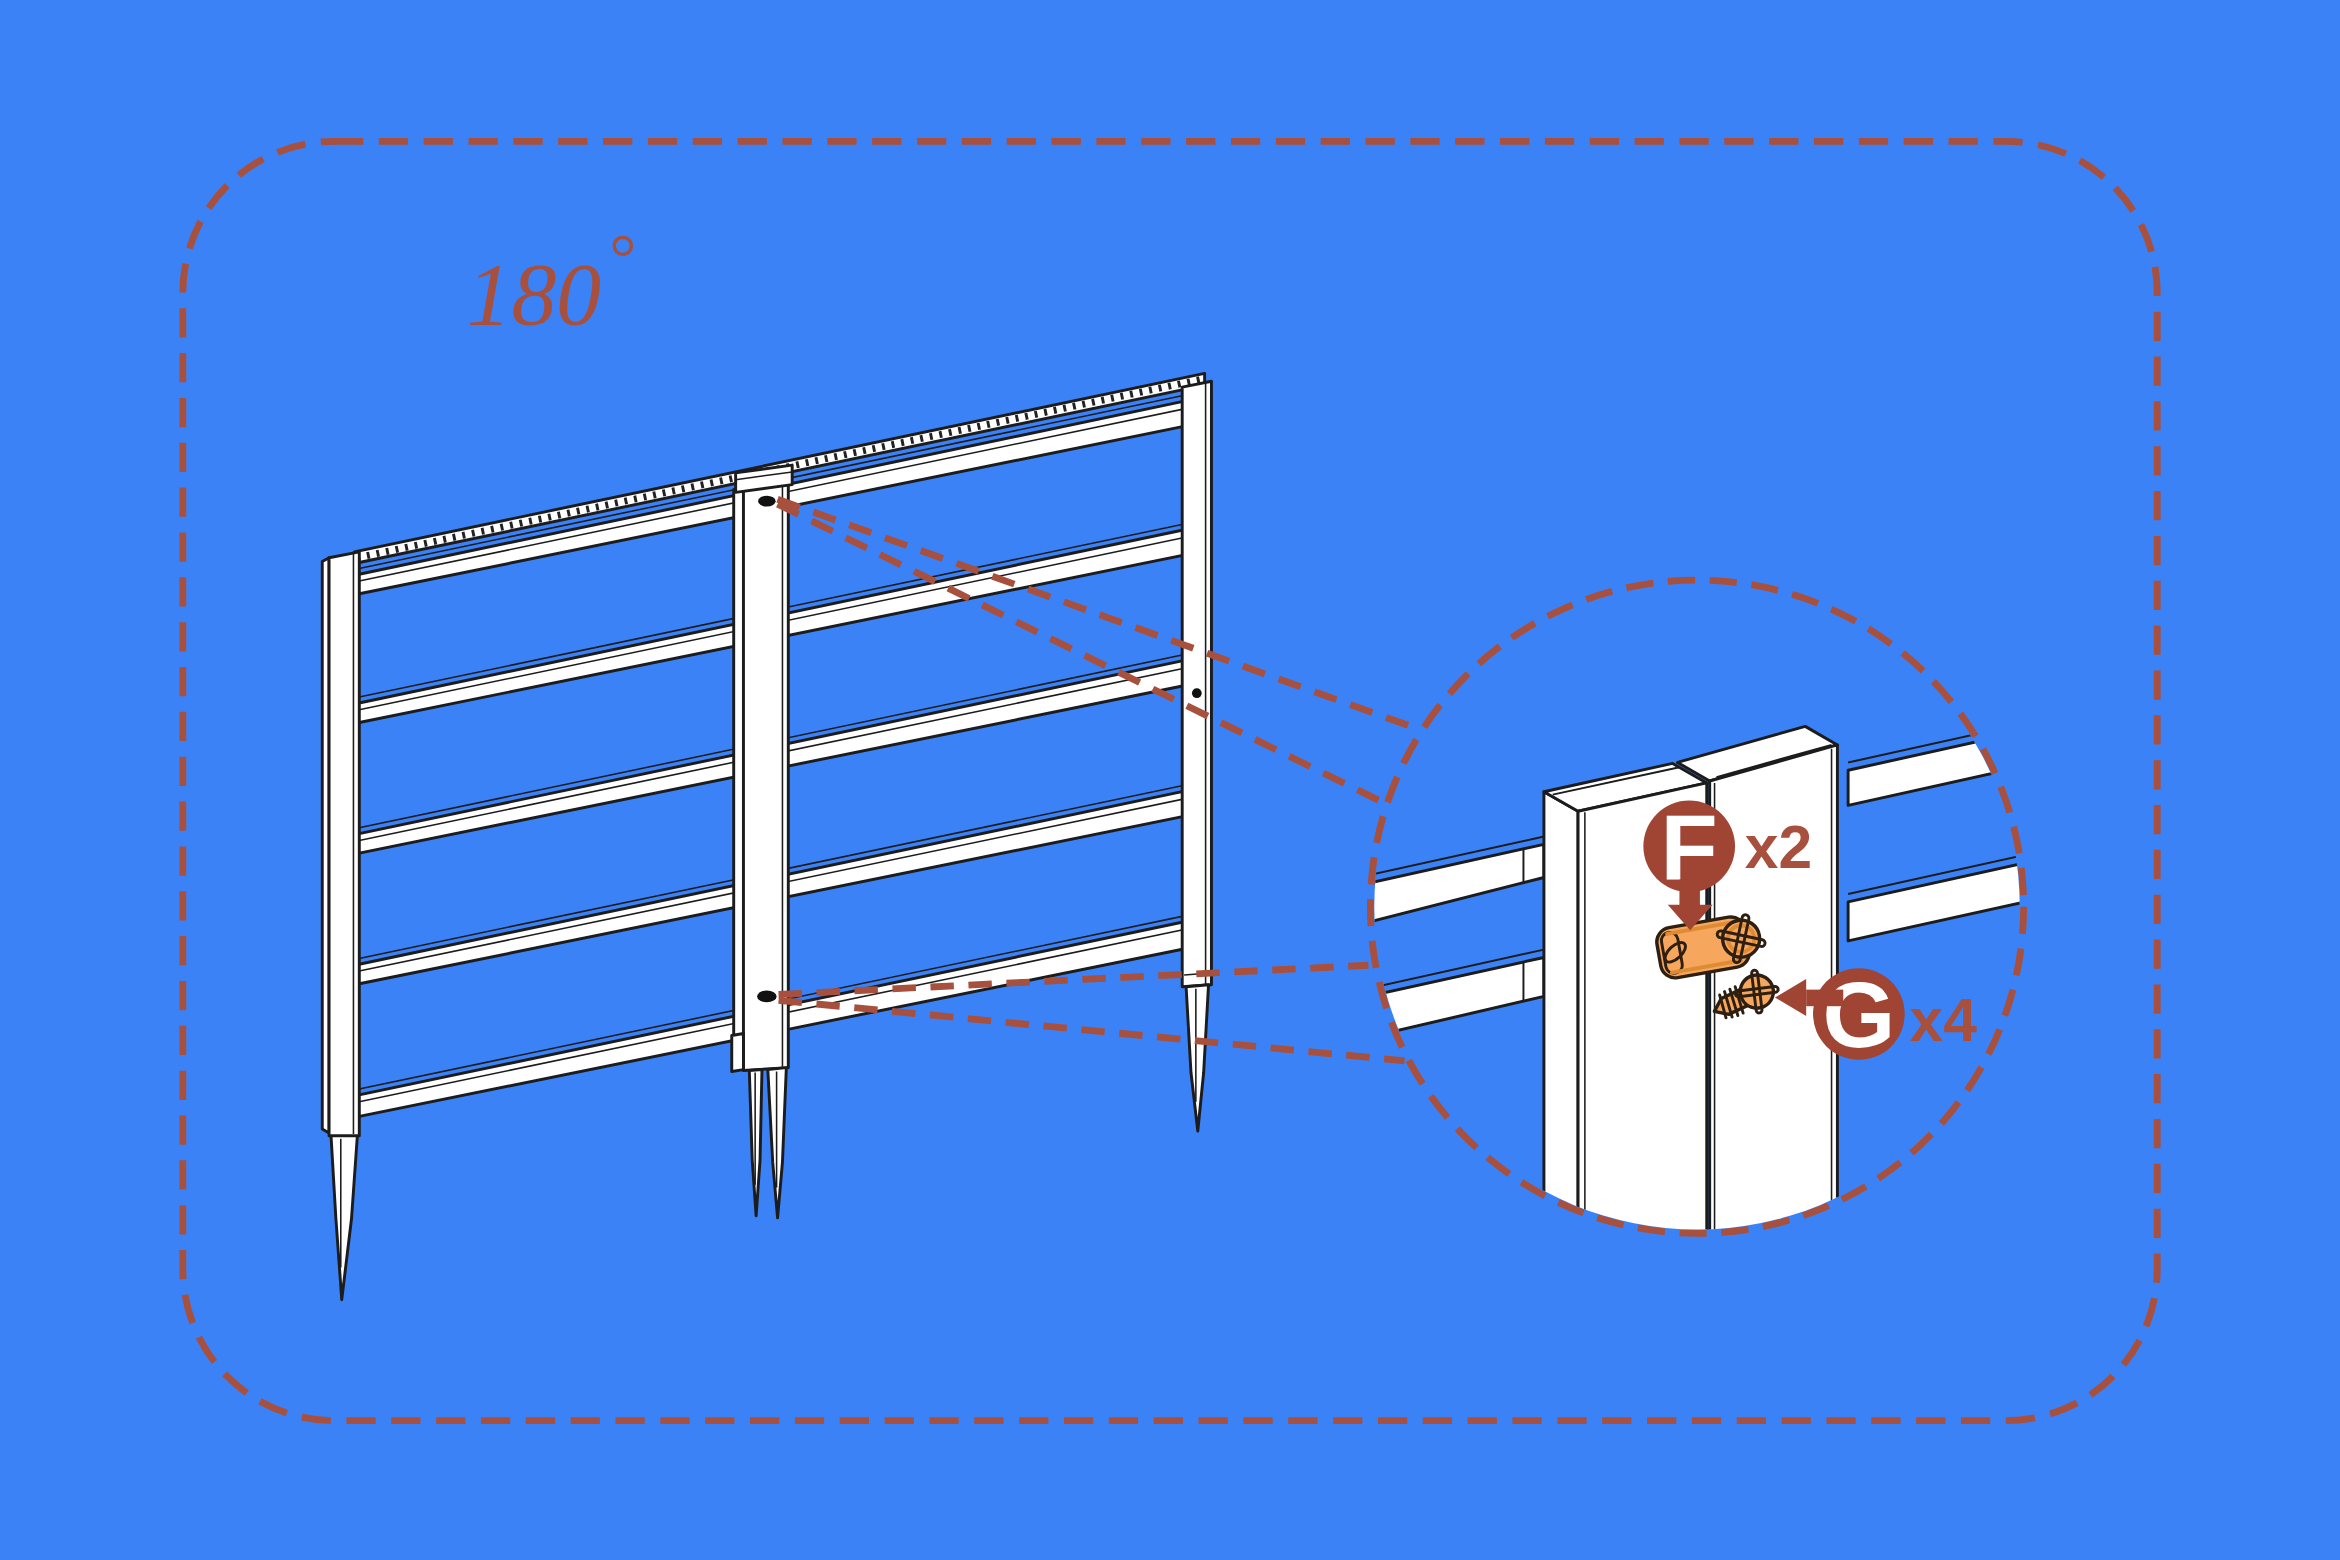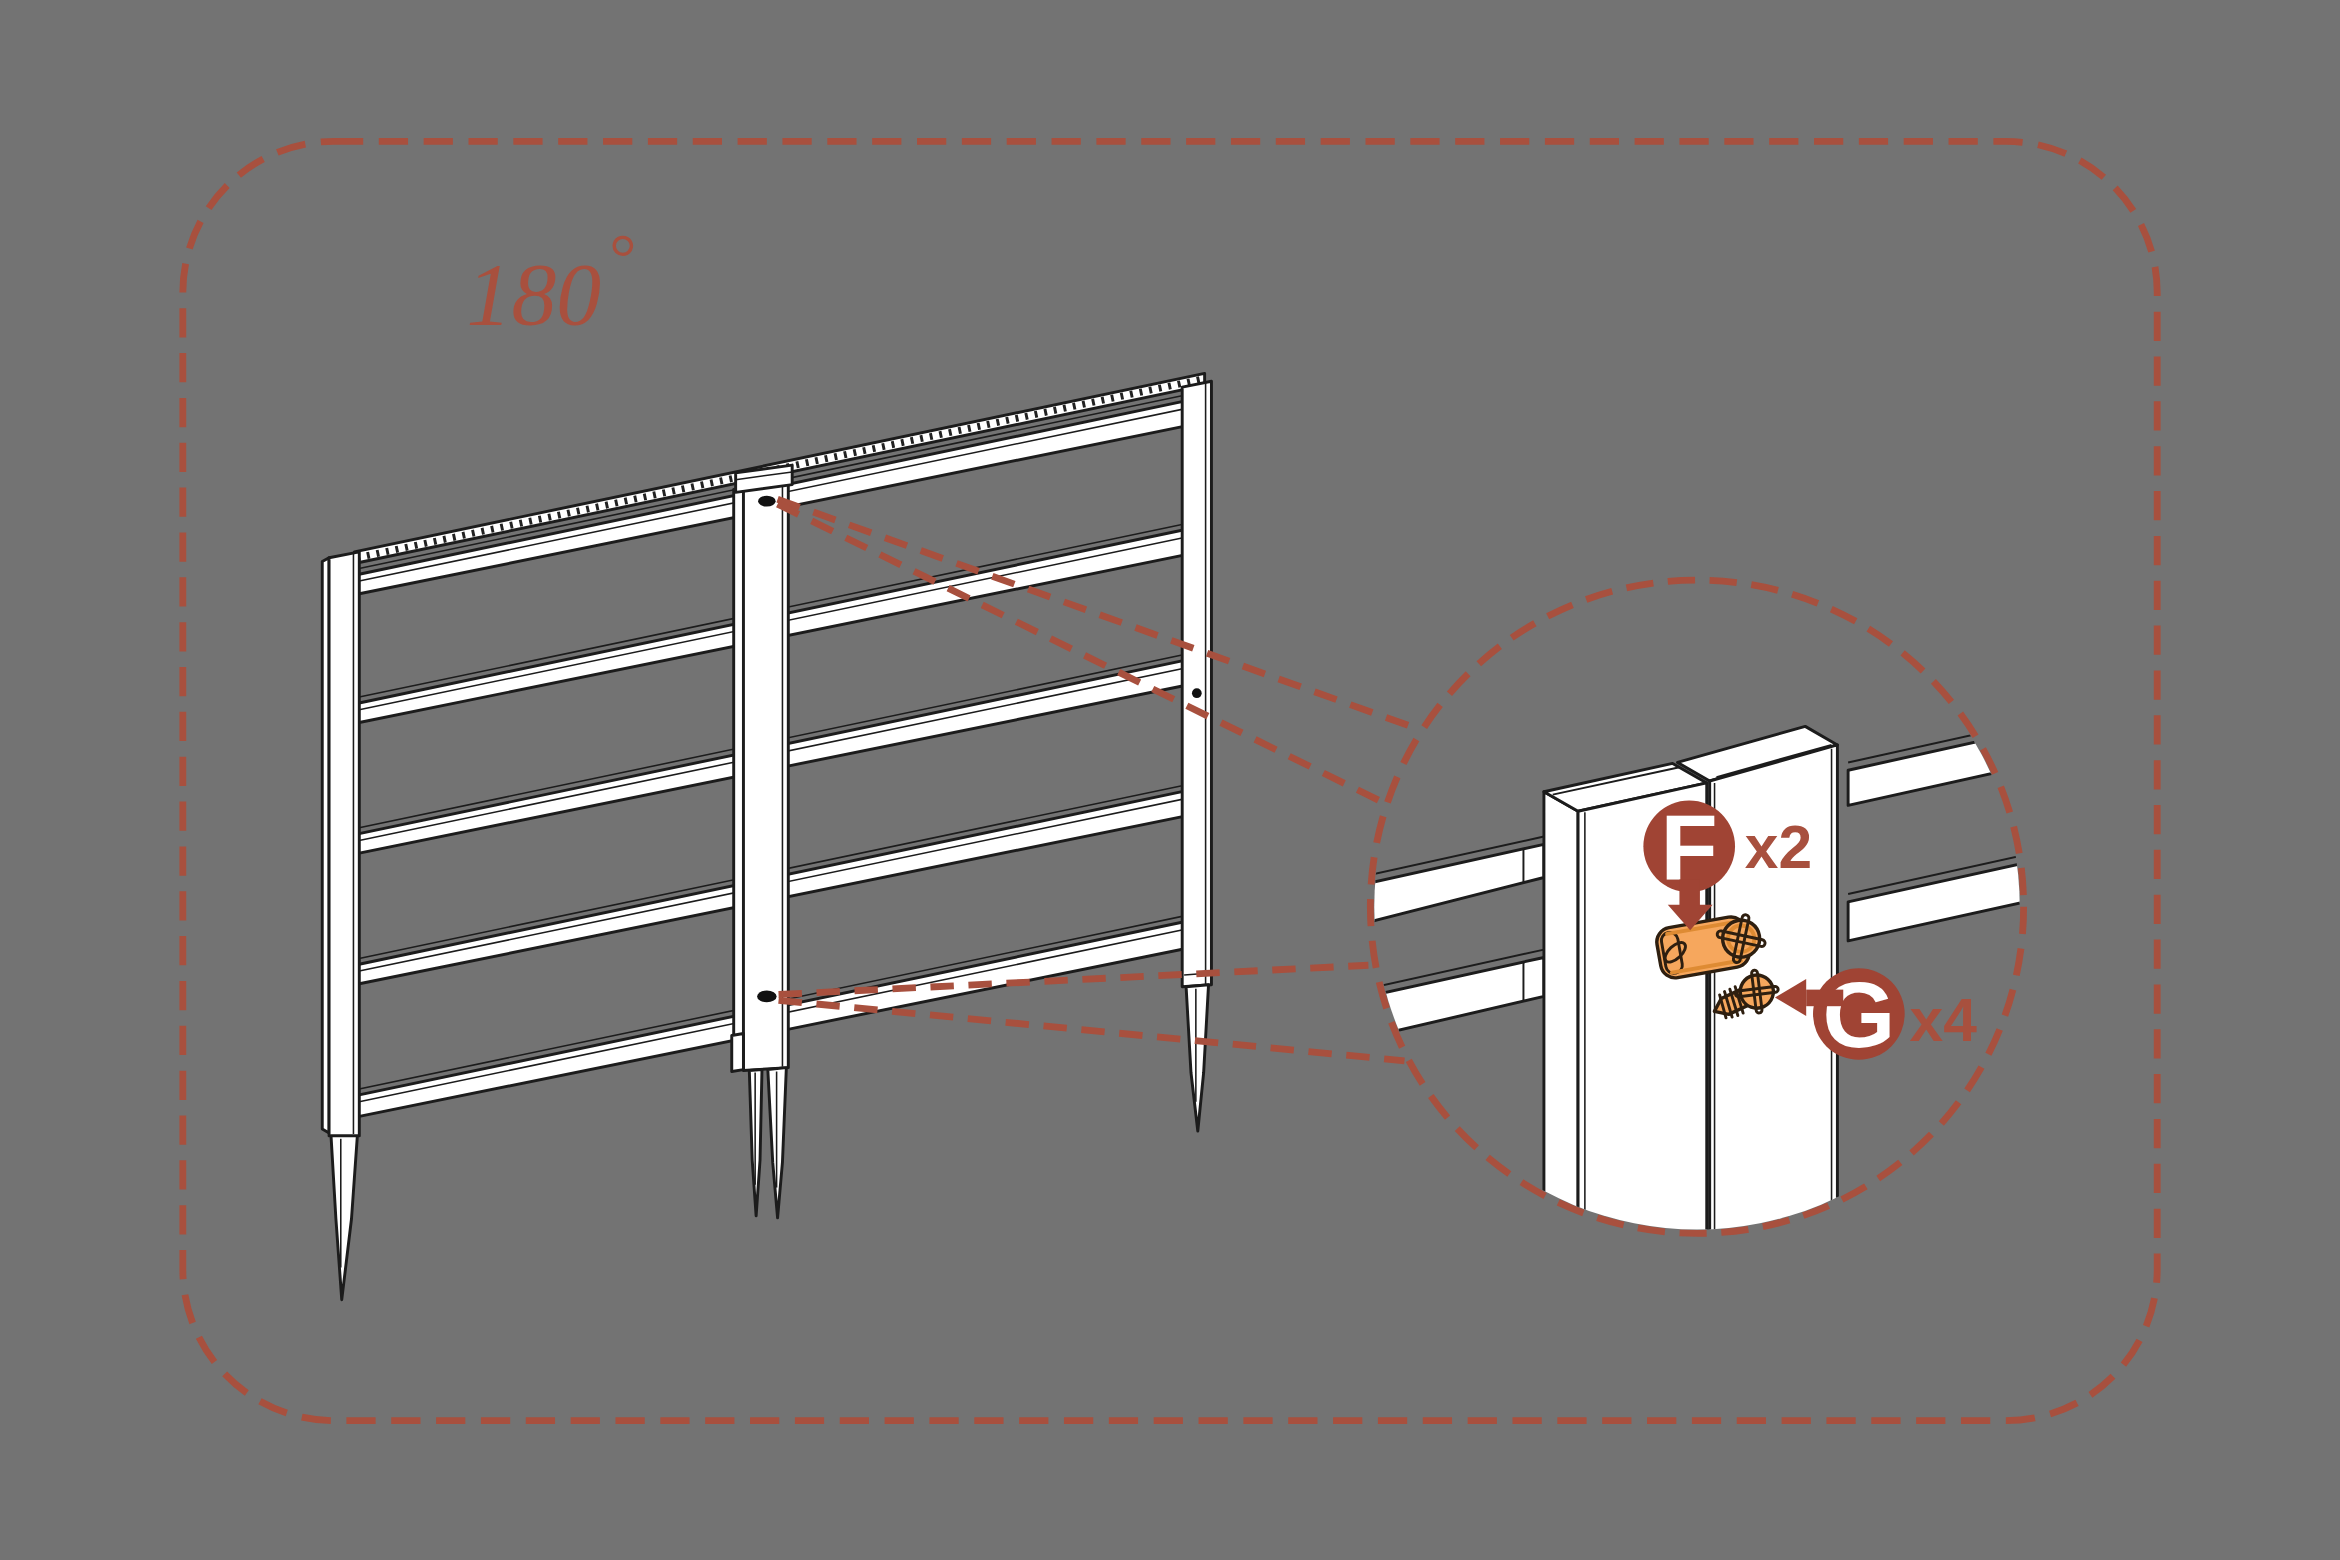--- a/index.html
+++ b/index.html
@@ -3,21 +3,21 @@
 <meta charset="utf-8">
 <style>
   :root{
     --accent-red:#a8503e;
     --badge-red:#a04434;
     --hardware-orange:#f6a75d;
     --hardware-orange-shade:#de8b33;
     --line-dark:#1c1c1c;
   }
   html,body{margin:0;padding:0;background:#fff;}
-  .canvas{position:relative;width:2341px;height:1560px;background:#737373;overflow:hidden;
+  .canvas{position:relative;width:2341px;height:1560px;background:#3b82f6;overflow:hidden;
           font-family:"Liberation Sans", sans-serif;}
   svg{position:absolute;left:0;top:0;}
   
   .k   {stroke:var(--line-dark);stroke-width:3;fill:#fff;stroke-linejoin:round;}
   .kl  {stroke:var(--line-dark);stroke-width:2;fill:none;}
   .kt  {stroke:var(--line-dark);stroke-width:1.6;fill:none;}
   .hole{fill:#111;stroke:none;}
   
   .dash-border{stroke:var(--accent-red);stroke-width:7;fill:none;stroke-dasharray:30 16;}
   .dash-circle{stroke:var(--accent-red);stroke-width:7;fill:none;stroke-dasharray:28 15;}

